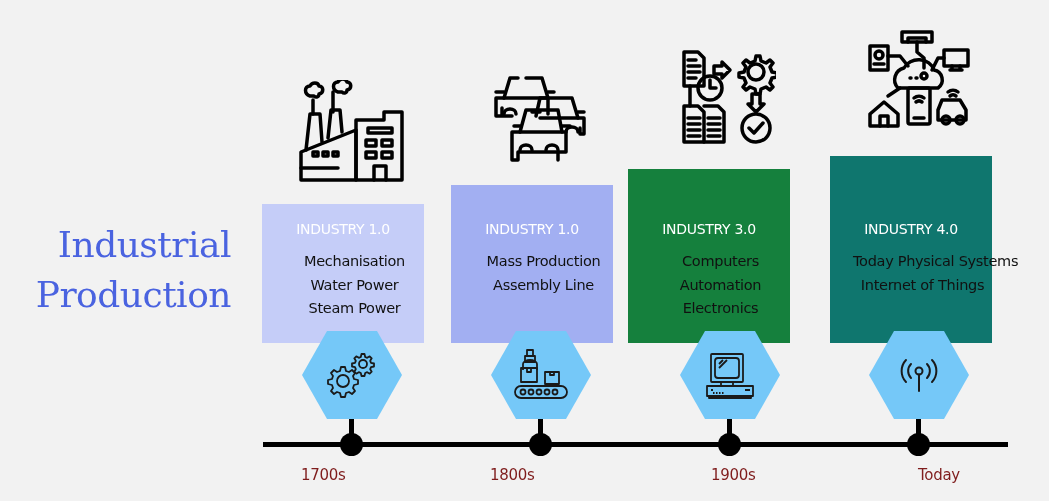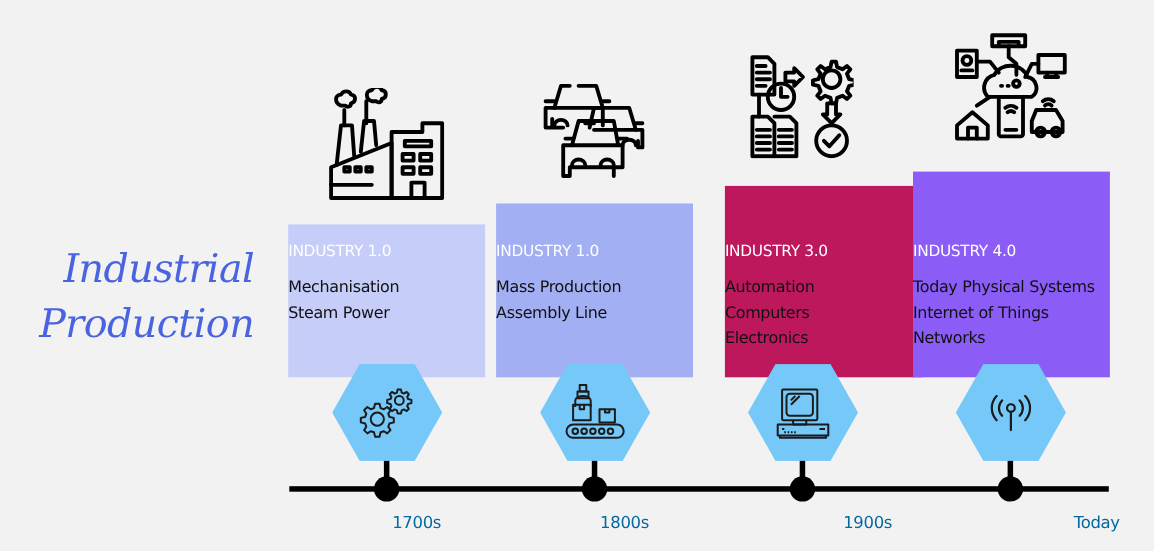--- a/index.html
+++ b/index.html
@@ -7,47 +7,47 @@
     width: 1049px; height: 501px; background: #f2f2f2;
     position: relative; overflow: hidden;
     font-family: "DejaVu Sans", sans-serif;
   }
   .title {
     position: absolute; right: 818px; top: 220px;
     font-family: "DejaVu Serif", serif; color: #4a63e0;
     font-size: 36px; line-height: 50px; text-align: right;
     white-space: nowrap; letter-spacing: -0.5px;
   }
-  .title span { display: block; font-style: italic; }
+  .title span { display: block; }
   .box {
-    position: absolute; bottom: 158px; width: 179px;
-    text-align: left; box-sizing: border-box;
+    position: absolute; bottom: 158px; width: 162px;
+    text-align: center; box-sizing: border-box;
   }
   .box .head {
     position: absolute; left: 0; right: 0; top: 0;
     color: #ffffff; font-size: 14px; letter-spacing: -0.3px;
   }
   .box .line {
     display: block; color: #111; font-size: 14.5px; line-height: 23.5px;
-    letter-spacing: -0.3px; white-space: nowrap;
+    letter-spacing: -0.3px; white-space: nowrap; margin-left: 23px;
   }
   .box .lines { position: absolute; left: 0; right: 0; }
   .icon-top { position: absolute; }
   .hex {
     position: absolute; width: 100px; height: 88px;
     clip-path: polygon(25% 0%, 75% 0%, 100% 50%, 75% 100%, 25% 100%, 0% 50%);
     background: #75c8f8;
     display: flex; align-items: center; justify-content: center;
   }
   .stem { position: absolute; width: 5px; height: 26px; background: #000; }
   .axis { position: absolute; left: 263px; width: 745px; top: 442px; height: 5px; background: #000; }
   .dot { position: absolute; width: 23px; height: 23px; border-radius: 50%; background: #000; top: 433px; }
   .year {
-    position: absolute; top: 466px; width: 100px; text-align: right;
-    color: #0369a1; font-size: 15px; letter-spacing: -0.3px;
+    position: absolute; top: 466px; width: 100px; text-align: left;
+    color: #7f1d1d; font-size: 15px; letter-spacing: -0.3px;
   }
 </style>
 </head>
 <body>
 
 <div class="title">
   <span>Industrial</span>
   <span>Production</span>
 </div>
 
@@ -127,47 +127,47 @@
   <path d="M76 70 H94 L100 80 V90 H72 V80 Z"></path>
   <circle cx="80" cy="90" r="4"></circle>
     <circle cx="94" cy="90" r="4"></circle>
   <path d="M82 62 a8 8 0 0 1 10 0 M84 66 a4 4 0 0 1 6 0"></path>
 </svg>
 
 <div class="box" style="left:262px;height:139px;background:#c5cdf8">
   <div class="head" style="top:17px">INDUSTRY 1.0</div>
   <div class="lines" style="top:46px">
     <span class="line">Mechanisation</span>
+    <span class="line">Water Power</span>
     <span class="line">Steam Power</span>
   </div>
 </div>
 
 <div class="box" style="left:451px;height:158px;background:#a2aff2">
   <div class="head" style="top:36px">INDUSTRY 1.0</div>
   <div class="lines" style="top:65px">
     <span class="line">Mass Production</span>
     <span class="line">Assembly Line</span>
   </div>
 </div>
 
-<div class="box" style="left:659px;height:174px;background:#be185d">
+<div class="box" style="left:628px;height:174px;background:#15803d">
   <div class="head" style="top:52px">INDUSTRY 3.0</div>
   <div class="lines" style="top:81px">
+    <span class="line">Computers</span>
     <span class="line">Automation</span>
-    <span class="line">Computers</span>
     <span class="line">Electronics</span>
   </div>
 </div>
 
-<div class="box" style="left:830px;height:187px;background:#8b5cf6">
+<div class="box" style="left:830px;height:187px;background:#0f766e">
   <div class="head" style="top:65px">INDUSTRY 4.0</div>
   <div class="lines" style="top:94px">
     <span class="line">Today Physical Systems</span>
     <span class="line">Internet of Things</span>
-    <span class="line">Networks</span>
   </div>
 </div>
 
 <div class="axis"></div>
 
 <div class="stem" style="left:349px;top:418px"></div>
 <div class="stem" style="left:538px;top:418px"></div>
 <div class="stem" style="left:727px;top:418px"></div>
 <div class="stem" style="left:916px;top:418px"></div>
 

